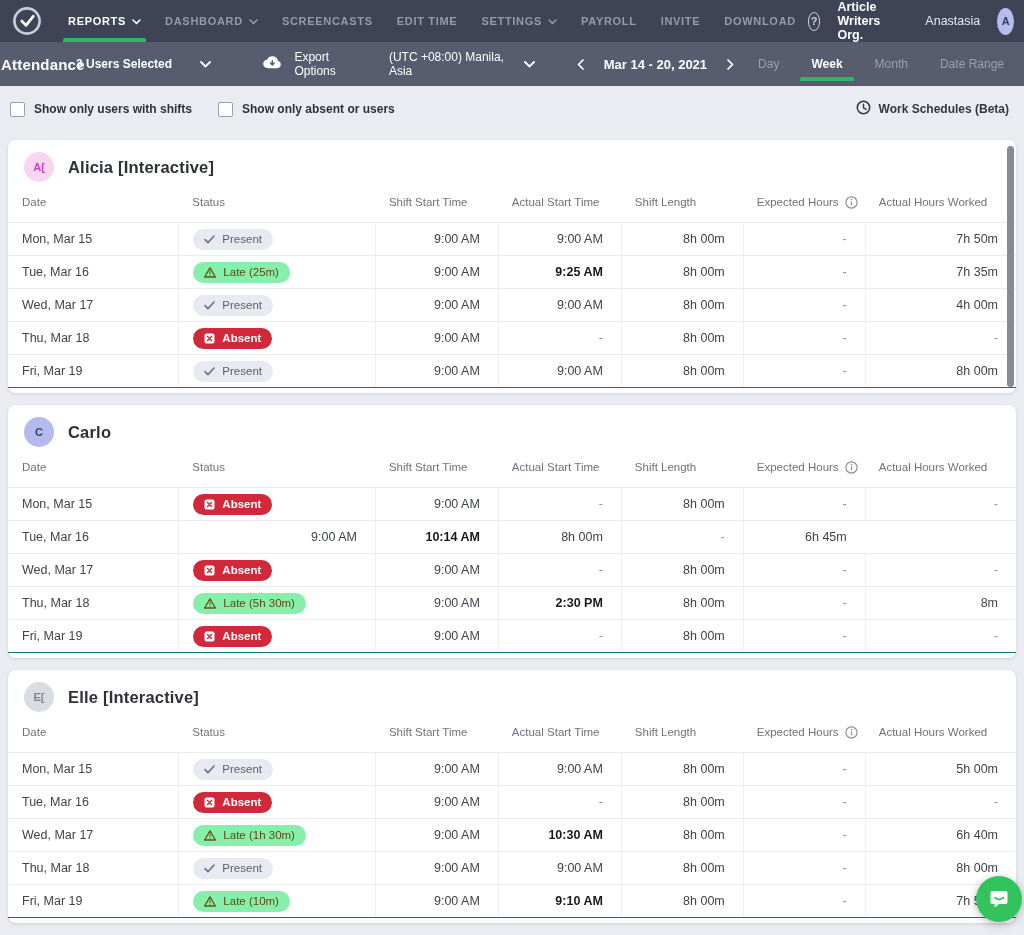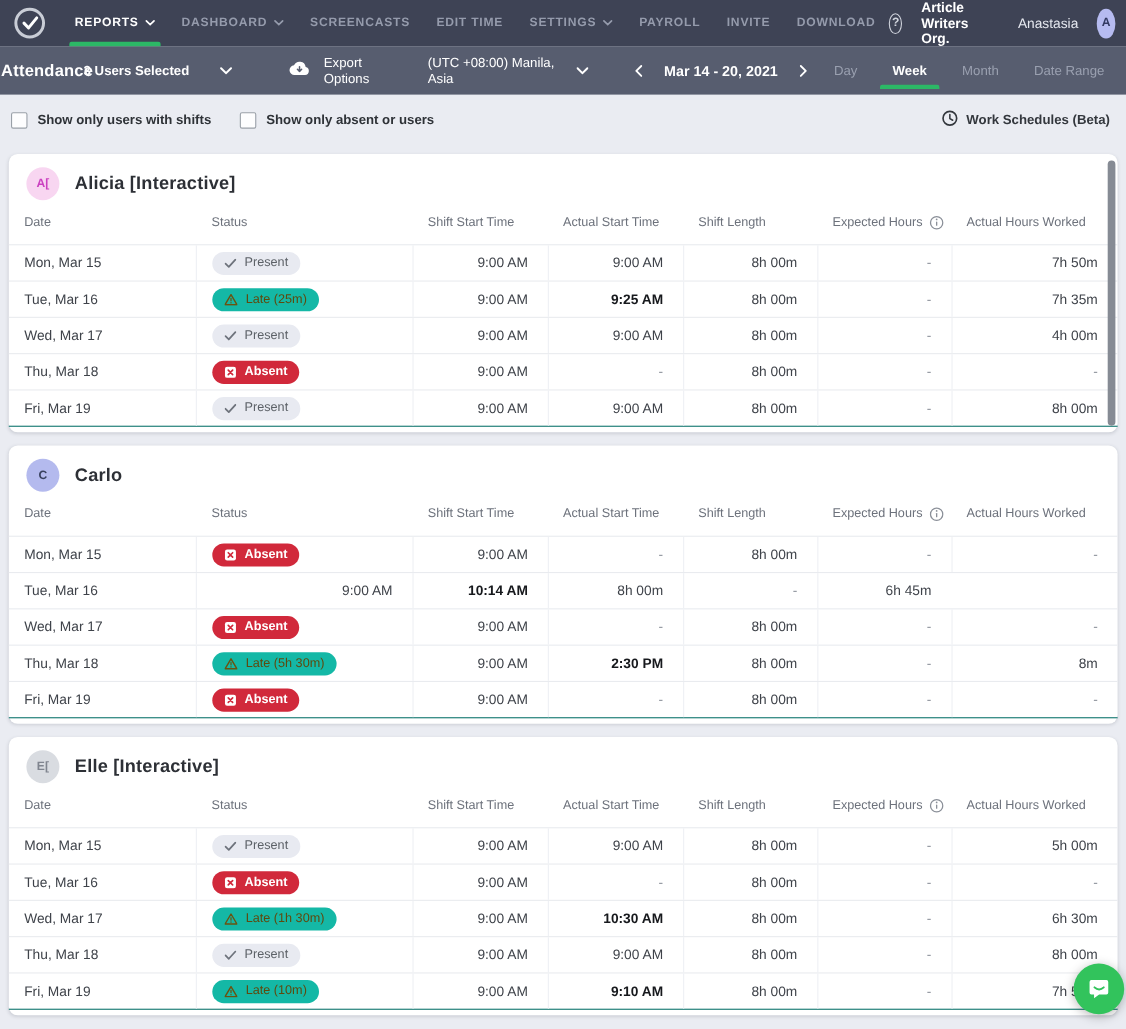--- a/index.html
+++ b/index.html
@@ -54,21 +54,21 @@
   .t-row{border-top:1px solid #e9ebef}
   .t-row:last-child{border-bottom:1px solid #0f766e}
   .t-cell{display:flex;align-items:center;height:32px;padding:0 14px;font-size:12.5px;color:#3f434a;white-space:nowrap}
   .t-row>.t-cell+.t-cell{border-left:1px solid #eef0f4}
   .t-cell.num{justify-content:flex-end;padding-right:18px}
   .t-cell.bold{font-weight:700;color:#17191d}
   .t-cell.dash{color:#8d929b}
   .badge{display:inline-flex;align-items:center;gap:7px;height:21px;padding:0 11px;border-radius:11px;
     font-size:11.5px;font-weight:500;white-space:nowrap}
   .badge.present{background:#e8eaf1;color:#5c6167}
-  .badge.late{background:#14b8a6;color:#5e4a0e}
+  .badge.late{background:#86efac;color:#5e4a0e}
   .badge.absent{background:#d1293b;color:#fff;font-weight:600}
   .badge svg{flex:none}
   .info-ic{display:flex;align-items:center;cursor:pointer}
   .scroll-thumb{position:absolute;top:6px;right:2px;bottom:6px;width:7px;background:#868b94;border-radius:4px;cursor:grab}
   
   .chat-fab{position:absolute;left:976px;top:876px;width:46px;height:46px;border-radius:50%;background:#32c35c;
     border:none;display:flex;align-items:center;justify-content:center;box-shadow:0 2px 10px rgba(0,0,0,.28);cursor:pointer}
 </style>
 </head>
 <body>
@@ -501,21 +501,21 @@
                 <rect x="5.45" y="3.9" width="1.1" height="3" fill="#6a5310"></rect>
                 <rect x="5.45" y="7.7" width="1.1" height="1.1" fill="#6a5310"></rect>
               </svg>
               <span>Late (1h 30m)</span>
             </span>
           </div>
           <div class="t-cell c2 num">9:00 AM</div>
           <div class="t-cell c3 num bold">10:30 AM</div>
           <div class="t-cell c4 num">8h 00m</div>
           <div class="t-cell c5 num dash">-</div>
-          <div class="t-cell c6 num">6h 30m</div>
+          <div class="t-cell c6 num">6h 40m</div>
         </div>
         <div class="t-row">
           <div class="t-cell c0">Thu, Mar 18</div>
           <div class="t-cell c1">
             <span class="badge present">
               <svg width="11" height="9" viewBox="0 0 11 9">
                 <path d="M1 4.6l3 3L10 1" fill="none" stroke="#6e737c" stroke-width="1.6" stroke-linecap="round" stroke-linejoin="round"></path>
               </svg>
               <span>Present</span>
             </span>

